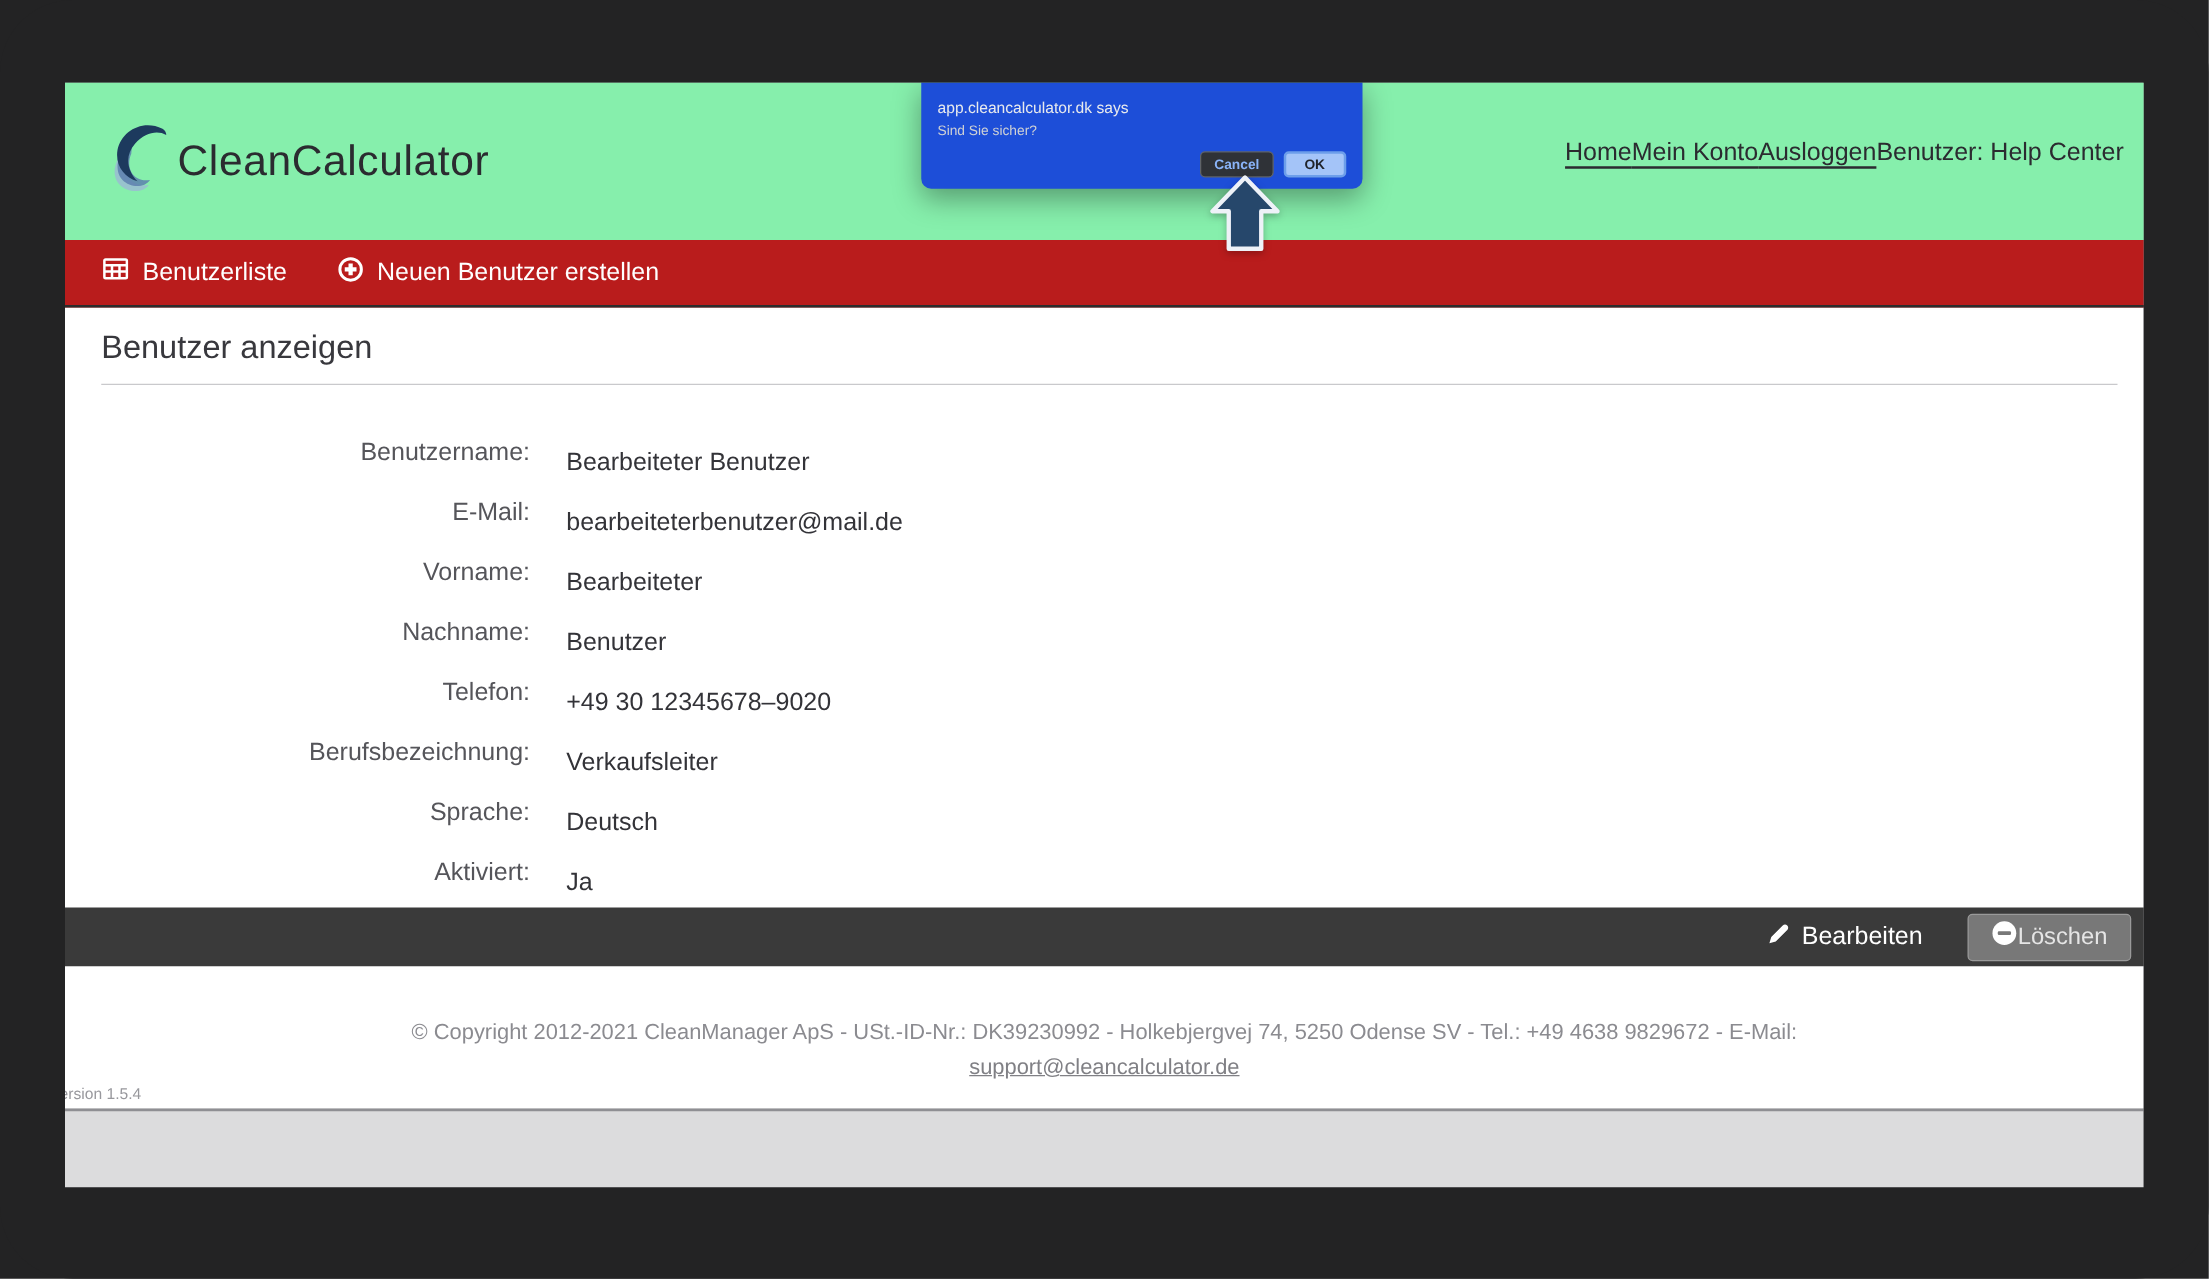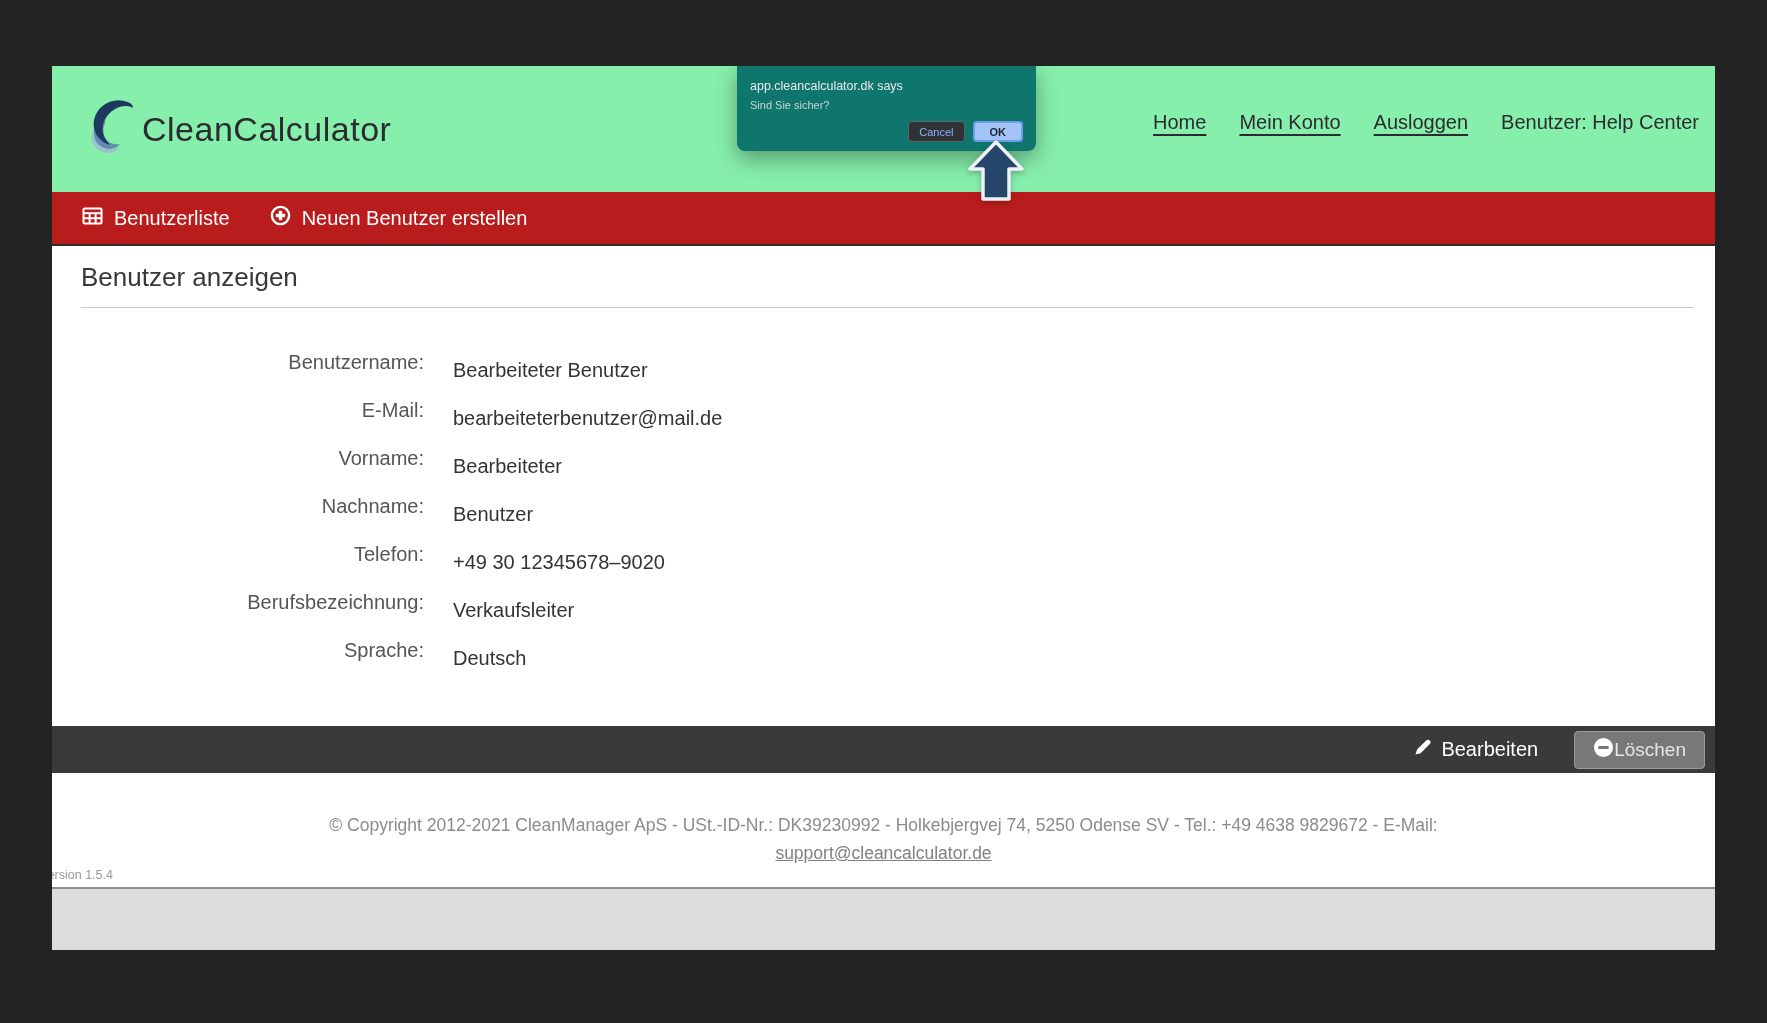--- a/index.html
+++ b/index.html
@@ -10,21 +10,21 @@
     font-family: "Liberation Sans", "DejaVu Sans", sans-serif;
     overflow: hidden;
   }
   
   .page { position:absolute; left:52px; top:66px; width:1663px; height:821px; background:#ffffff; z-index:1; }
 
   
   .hdr { position:absolute; left:0; top:0; width:100%; height:126px; background:#86efac; display:flex; align-items:center; }
   .brand { display:flex; align-items:center; gap:6px; margin-left:36px; cursor:pointer; }
   .brand-name { font-size:34px; color:#2b2b30; letter-spacing:0.5px; }
-  .nav { position:absolute; right:16px; top:0; height:112px; display:flex; align-items:center; gap:33px; }
+  .nav { position:absolute; right:16px; top:0; height:112px; display:flex; align-items:center; }
   .nav a { font-size:20px; color:#2b2b30; text-decoration:underline; text-underline-offset:5px; text-decoration-thickness:2px; cursor:pointer; }
   .nav .user { font-size:20px; color:#2b2b30; text-decoration:none; }
 
   
   .toolbar { position:absolute; left:0; top:126px; width:100%; height:54px; background:#b91c1c;
              border-bottom:2px solid #2c2c2c; display:flex; align-items:center; gap:40px; padding-left:30px; }
   .tool-item { display:flex; align-items:center; gap:11px; color:#fff; font-size:20px; cursor:pointer; }
 
   
   .page-title { position:absolute; left:29px; top:196px; width:1613px; font-size:26px; color:#38383d;
@@ -46,27 +46,27 @@
   .copyright { margin-top:42px; font-size:17.5px; color:#8b8b90; }
   .support { display:inline-block; margin-top:7px; font-size:17.5px; color:#808085; text-decoration:underline; cursor:pointer; }
 
   .version { position:absolute; left:40px; top:868px; font-size:12.5px; color:#98989d; z-index:2; }
 
   
   .strip { position:absolute; left:52px; top:887px; width:1663px; height:63px; background:#dcdcdd;
            border-top:2px solid #8f8f93; z-index:1; }
 
   
-  .dialog { position:absolute; left:737px; top:66px; width:299px; height:85px; background:#0f766e;
+  .dialog { position:absolute; left:737px; top:66px; width:353px; height:85px; background:#1d4ed8;
             border-radius:0 0 8px 8px; box-shadow:0 8px 22px rgba(0,0,0,0.35); z-index:40; }
   .dialog .dtitle { position:absolute; left:13px; top:13px; font-size:12.5px; color:#e8eaed; }
   .dialog .dmsg { position:absolute; left:13px; top:33px; font-size:11px; color:#cfd1d4; }
   .dialog .dbtns { position:absolute; right:13px; bottom:9px; display:flex; gap:8px; }
   .dbtn { height:21px; border-radius:4px; font-size:11px; font-family:inherit; cursor:pointer; display:flex; align-items:center; }
-  .dbtn.cancel { background:#2f3237; border:1px solid #5f6368; color:#8ab4f8; padding:0 10px; font-weight:normal; }
+  .dbtn.cancel { background:#2f3237; border:1px solid #5f6368; color:#8ab4f8; padding:0 10px; font-weight:bold; }
   .dbtn.ok { background:#a4c4f8; border:2px solid #6d9eea; color:#1f2329; padding:0 15px; font-weight:bold; }
 
   
   .arrow { position:absolute; left:966px; top:139px; z-index:41; filter:drop-shadow(0 2px 3px rgba(0,0,0,0.25)); }
 
   
   .frame { position:absolute; inset:0; z-index:50; pointer-events:none;
            border:solid #232324; border-width:66px 52px 73px 52px; border-radius:58px; }
 </style>
 </head>
@@ -142,20 +142,24 @@
       <div class="val">+49 30 12345678–9020</div>
     </div>
     <div class="row">
       <div class="lbl">Berufsbezeichnung:</div>
       <div class="val">Verkaufsleiter</div>
     </div>
     <div class="row">
       <div class="lbl">Sprache:</div>
       <div class="val">Deutsch</div>
     </div>
+    <div class="row">
+      <div class="lbl">Aktiviert:</div>
+      <div class="val">Ja</div>
+    </div>
   </div>
 
   <div class="actionbar">
     <button class="edit-btn">
       <span>
         <svg width="20" height="20" viewBox="0 0 20 20">
           <path d="M2.5 17.5 L4 12.6 L13.2 3.4 C14.2 2.4 15.8 2.4 16.8 3.4 C17.8 4.4 17.8 6 16.8 7 L7.6 16.2 L2.5 17.5 Z" fill="#fff"></path>
         </svg>
       </span>
       <span>Bearbeiten</span>

